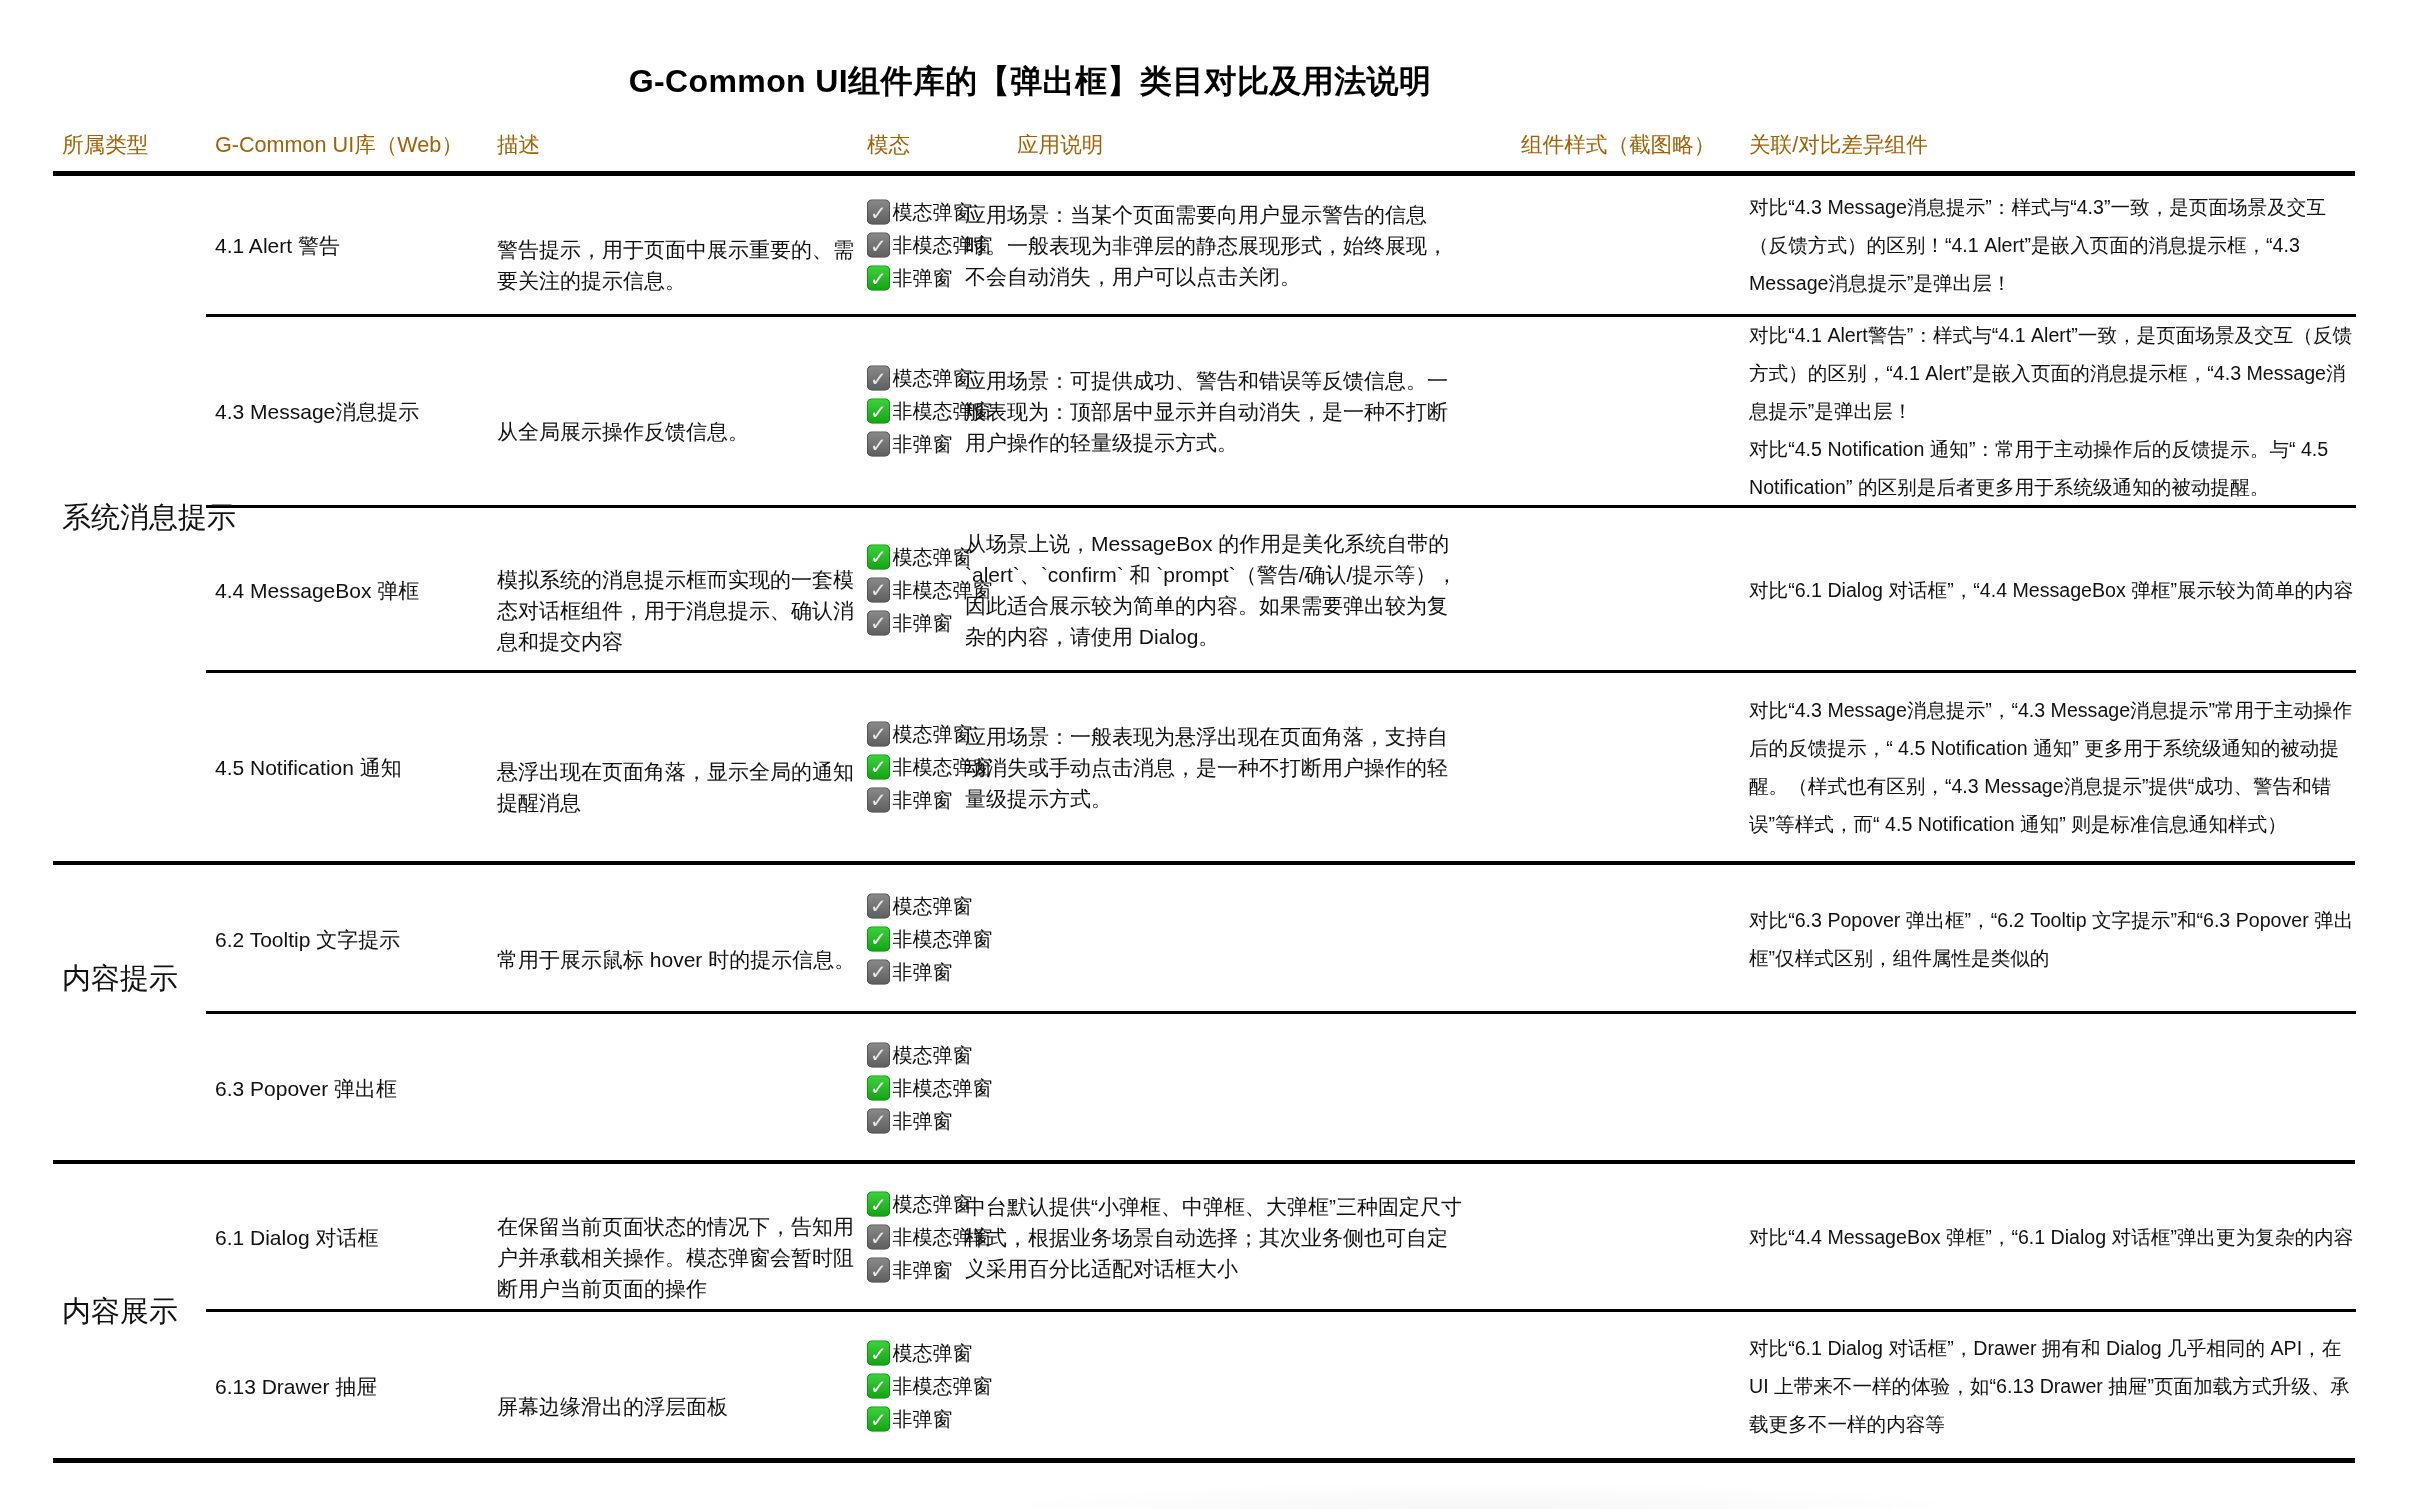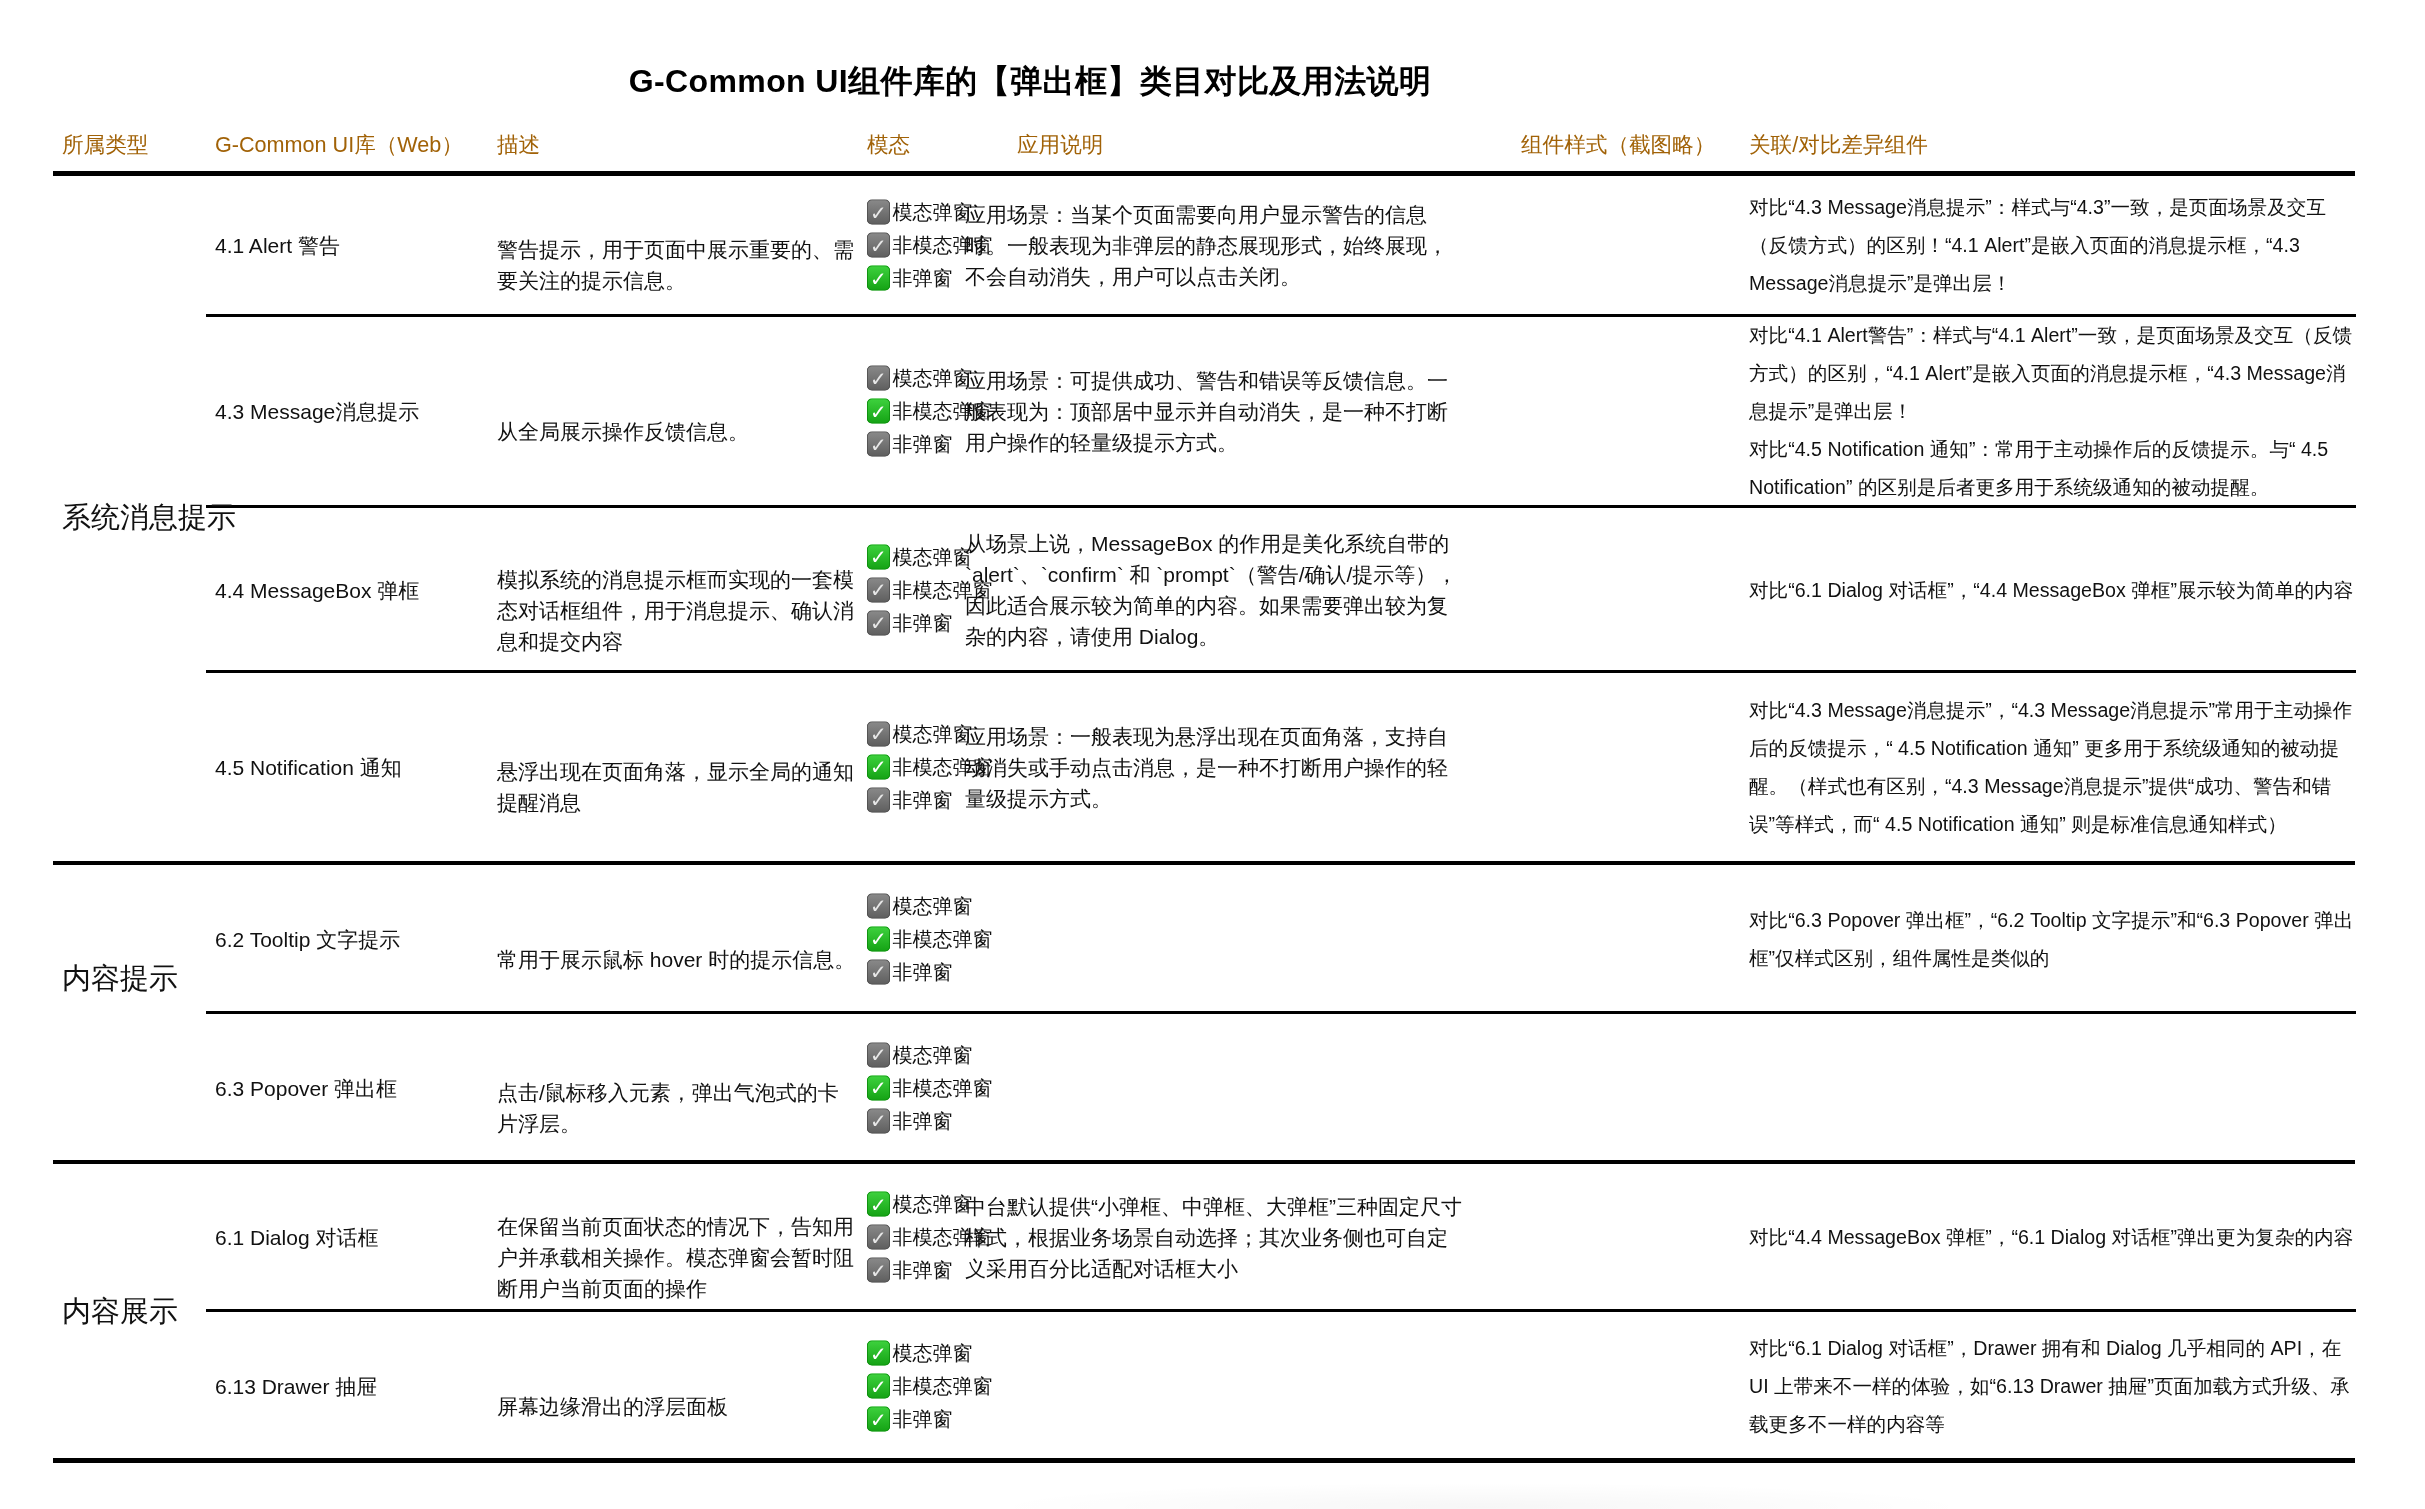--- a/index.html
+++ b/index.html
@@ -176,21 +176,20 @@
       </div>
     </div>
 
     <div class="cell c-rel">
       <div>对比“6.3 Popover 弹出框”，“6.2 Tooltip 文字提示”和“6.3 Popover 弹出框”仅样式区别，组件属性是类似的</div>
 
     </div>
   </div>
     <div class="row" style="top: 1015px; height: 145px;">
     <div class="cell c-name">6.3 Popover 弹出框</div>
-    <div class="cell c-desc">点击/鼠标移入元素，弹出气泡式的卡片浮层。</div>
     <div class="cell c-modal">
       <div class="opt">
         <span class="chk off">✓</span>
         <span>模态弹窗</span>
       </div>
       <div class="opt">
         <span class="chk on">✓</span>
         <span>非模态弹窗</span>
       </div>
       <div class="opt">

